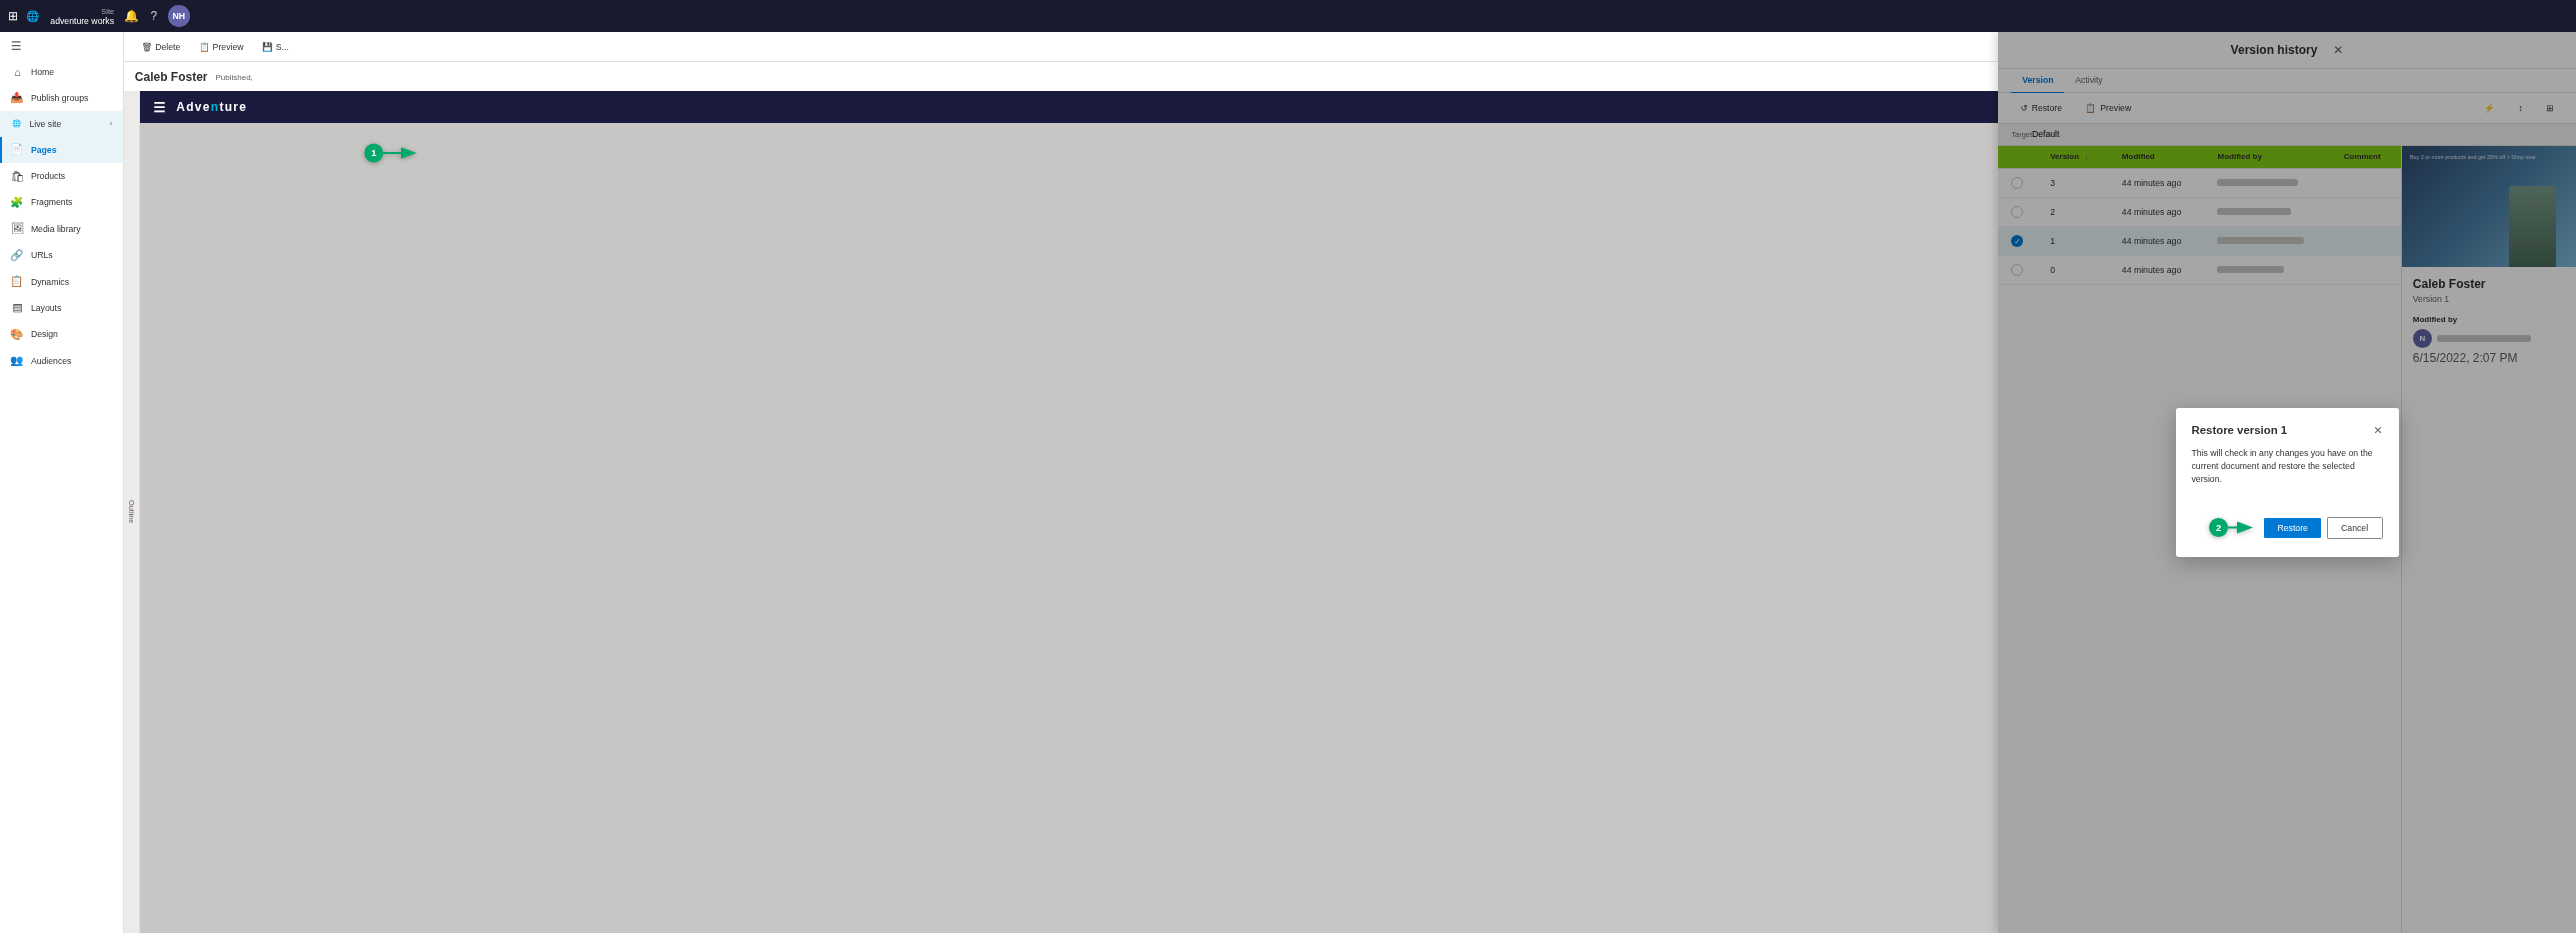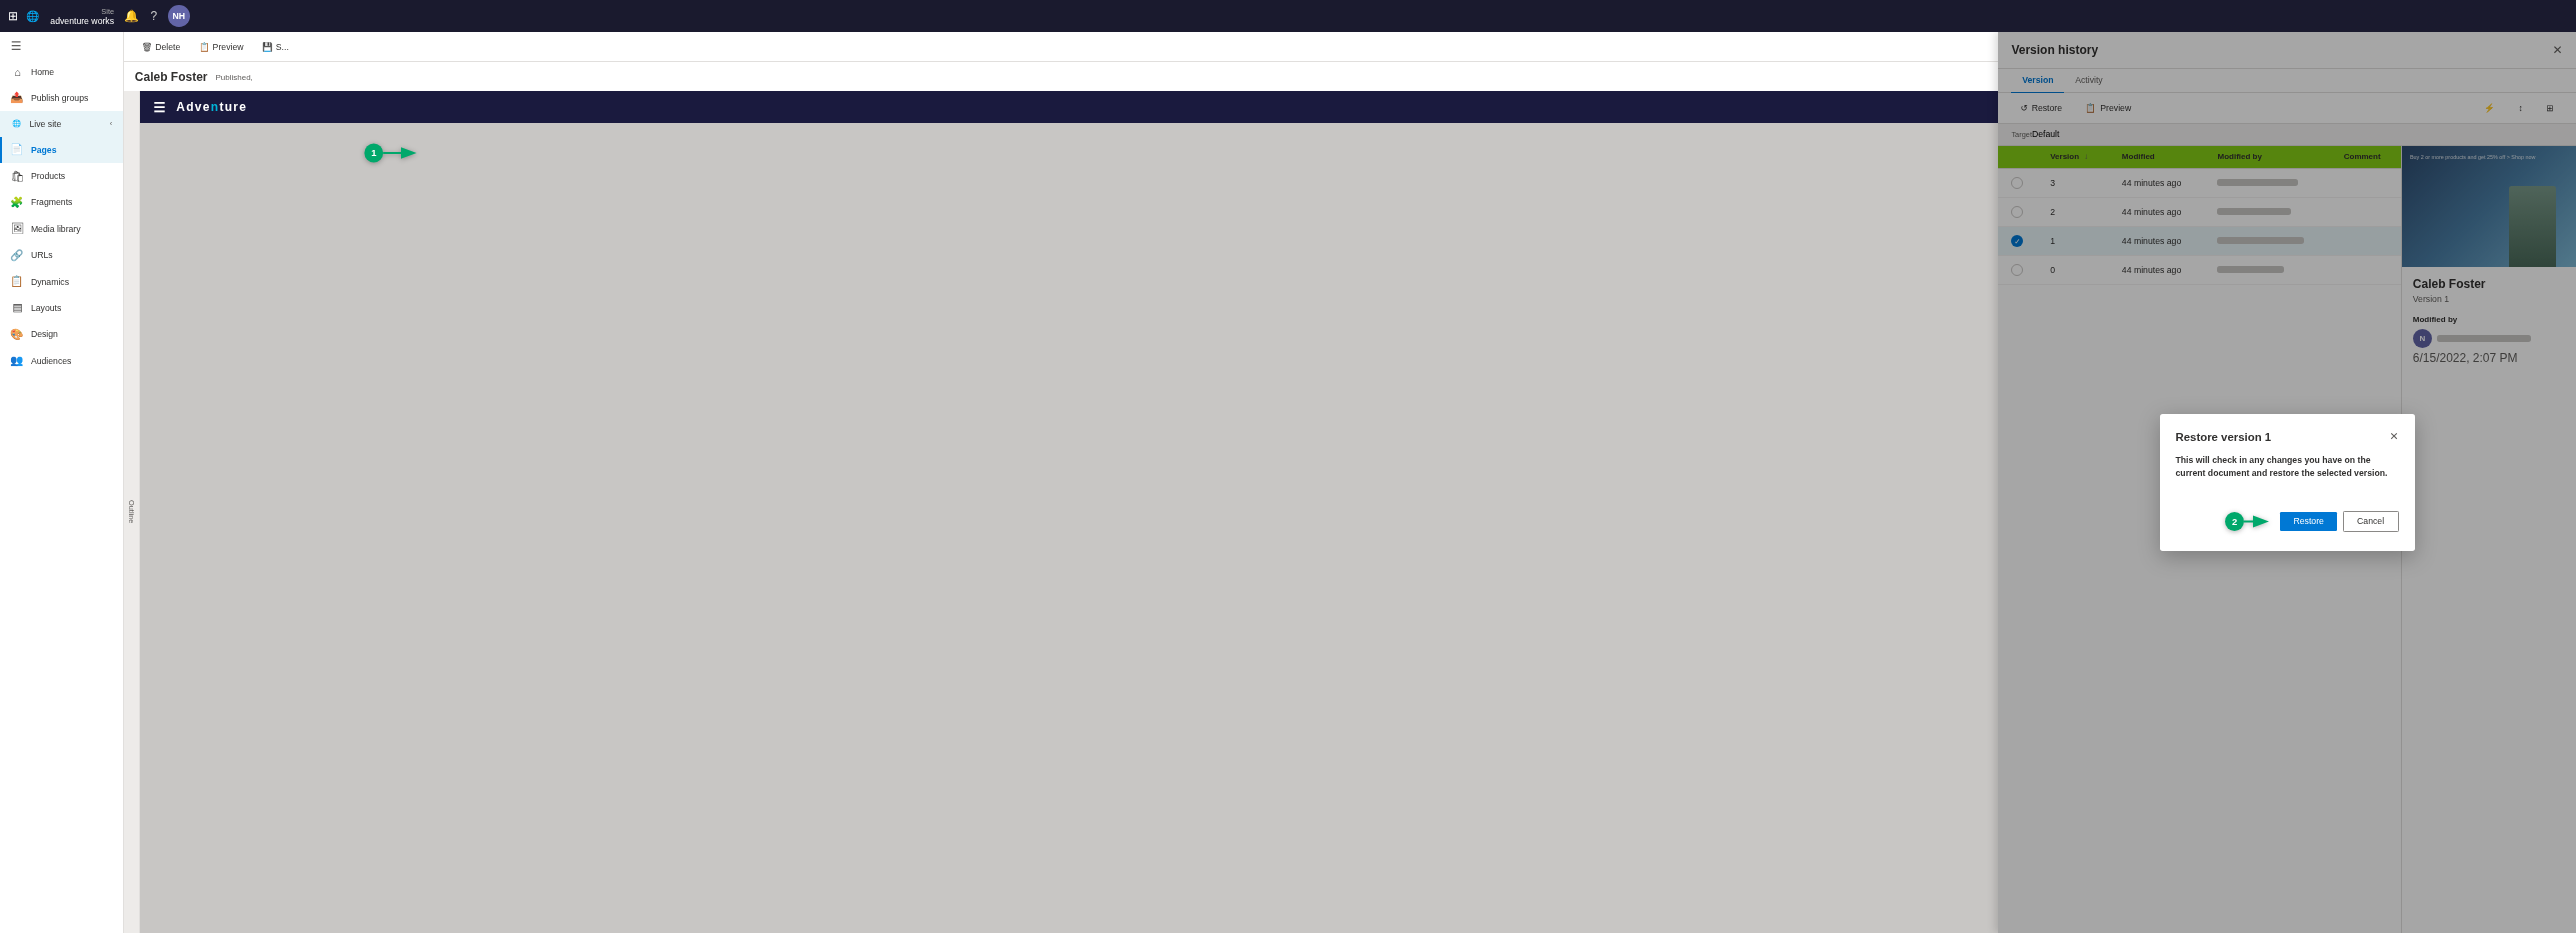--- a/index.html
+++ b/index.html
@@ -124,21 +124,21 @@
       position: absolute;
       top: 0; right: 0;
       width: 578px;
       bottom: 0;
       background: #fff;
       box-shadow: -2.7px 0 8px rgba(0,0,0,0.15);
       display: flex; flex-direction: column;
       z-index: 60;
     }
     .version-panel-header {
-      display: flex; align-items: center; justify-content: space-between;
+      display: flex; align-items: center; justify-content: center;
       padding: 10.8px 13.4px;
       border-bottom: 0.7px solid #e1dfdd;
       gap: 16px;
     }
     .version-panel-title { font-size: 12px; font-weight: 600; color: #323130; }
     .close-btn { background: none; border: none; font-size: 12px; cursor: pointer; color: #605e5c; }
 
     
     .version-tabs {
       display: flex; gap: 0;
@@ -247,31 +247,31 @@
       position: absolute;
       top: 0; left: 0; right: 0; bottom: 0;
       background: rgba(0,0,0,0.35);
       display: flex; align-items: center; justify-content: center;
       z-index: 200;
     }
     .modal {
       background: #fff;
       border-radius: 2.7px;
       box-shadow: 0 5.4px 21.5px rgba(0,0,0,0.25);
-      width: 255px;
+      width: 223px;
       padding: 16px;
       position: relative;
     }
     .modal-header {
       display: flex; align-items: center; justify-content: space-between;
       margin-bottom: 10.8px;
     }
     .modal-title { font-size: 11.4px; font-weight: 600; color: #323130; }
     .modal-close { background: none; border: none; font-size: 10.8px; cursor: pointer; color: #605e5c; }
-    .modal-body { font-size: 8.7px; color: #323130; line-height: 1.5; margin-bottom: 28px; font-weight: bold; }
+    .modal-body { font-size: 8.7px; color: #323130; line-height: 1.5; margin-bottom: 28px; }
     .modal-footer { display: flex; align-items: center; gap: 5.4px; justify-content: flex-end; }
     .btn-primary {
       background: #0078d4; color: #fff; border: none;
       padding: 4.7px 13.4px; font-size: 8.7px; border-radius: 1.3px; cursor: pointer;
     }
     .btn-secondary {
       background: #fff; color: #323130;
       border: 0.7px solid #8a8886;
       padding: 4.7px 13.4px; font-size: 8.7px; border-radius: 1.3px; cursor: pointer;
     }

